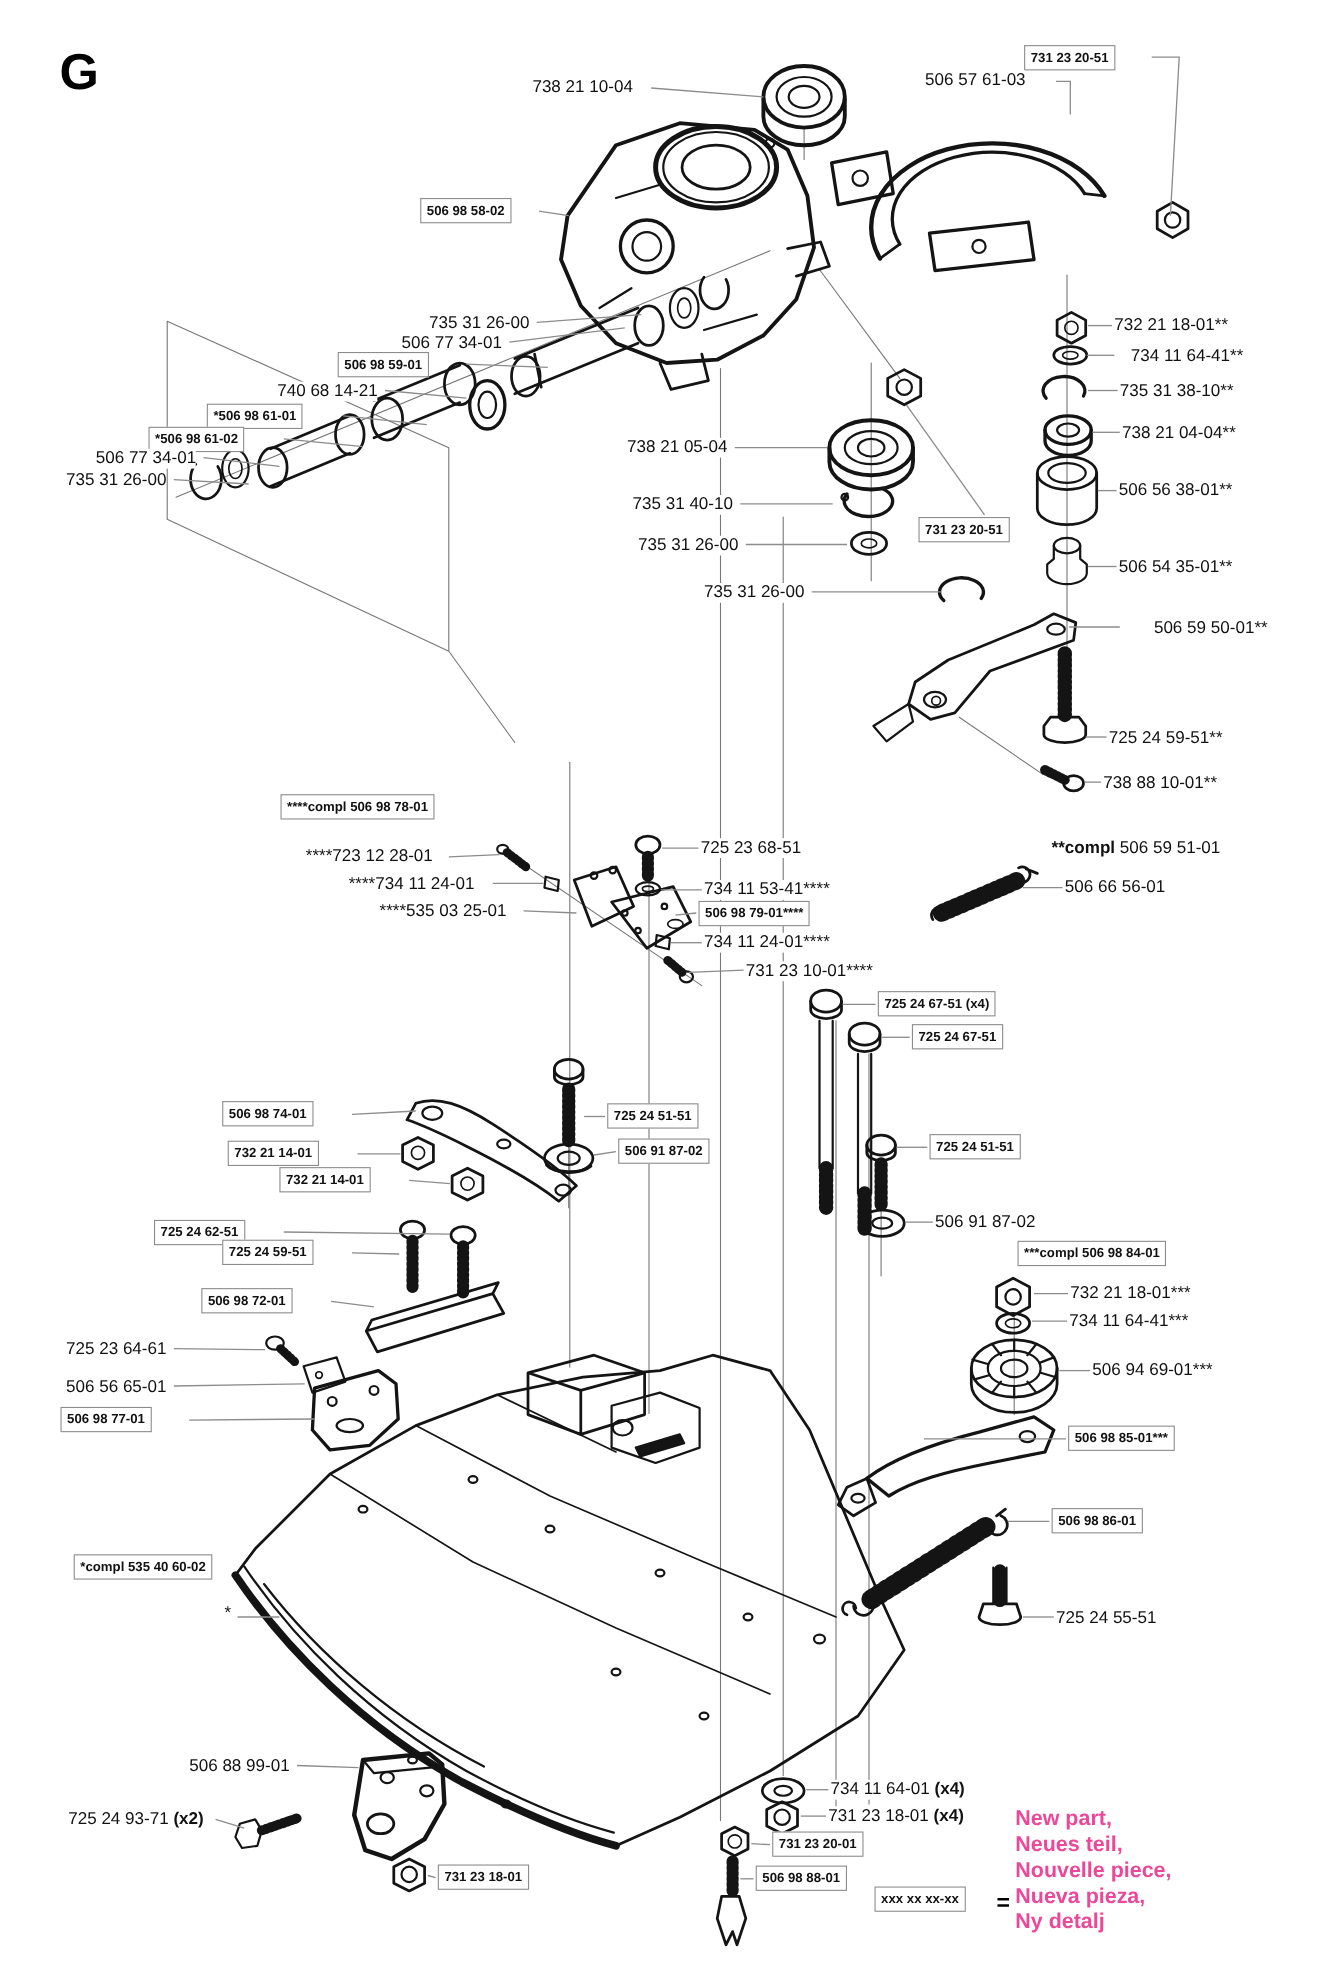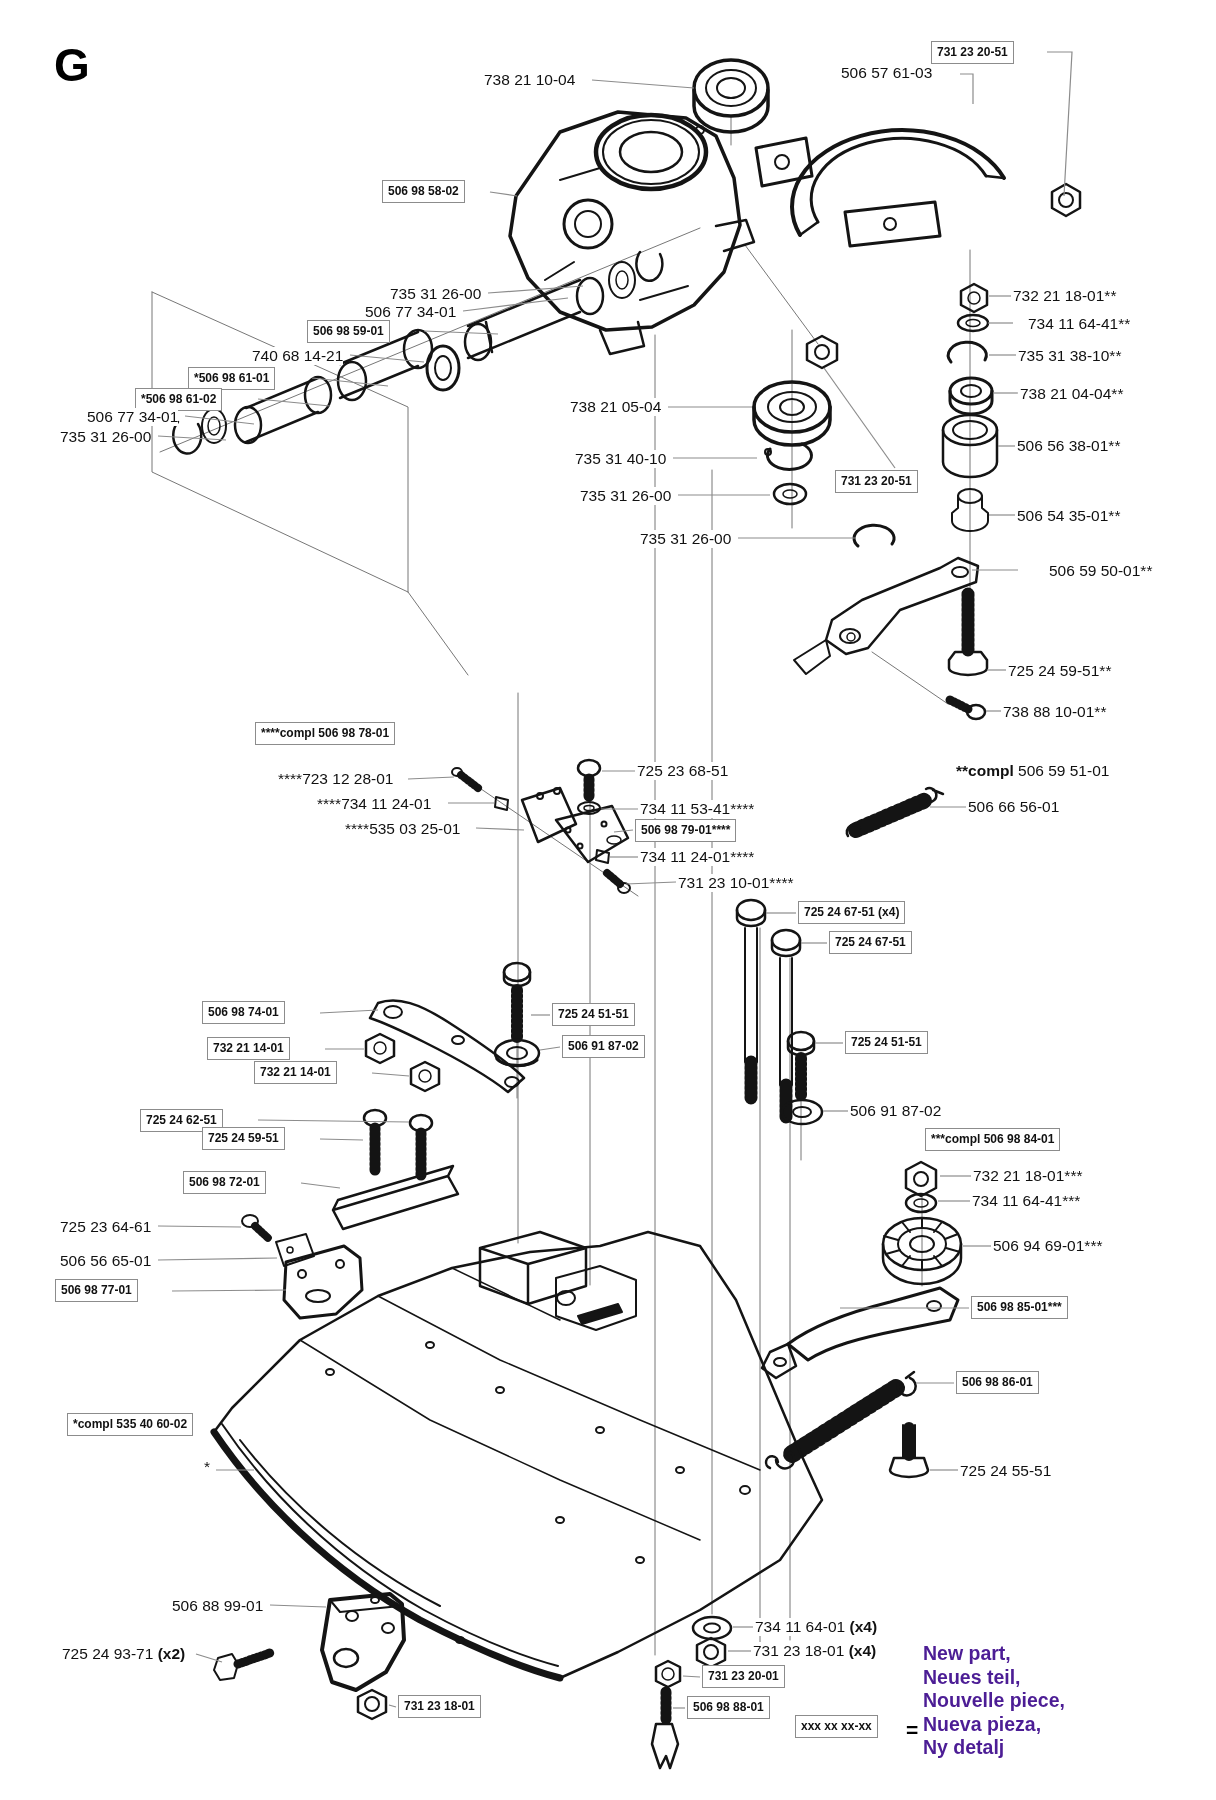--- a/index.html
+++ b/index.html
@@ -6,21 +6,21 @@
   #page{position:relative;width:1216px;height:1800px;background:#ffffff;overflow:hidden;
         font-family:"Liberation Sans", sans-serif;}
   #drawing,#leaders{position:absolute;left:0;top:0;z-index:1;}
   #leaders{z-index:2;}
   #labels{position:absolute;left:0;top:0;width:100%;height:100%;z-index:3;}
   .plabel{position:absolute;font-size:15.5px;color:#111;white-space:nowrap;line-height:18px;background:#fff;}
   .plabel b{font-weight:bold;}
   .plabel.boxed{font-weight:bold;font-size:12px;border:1px solid #8c8c8c;padding:1px 5px 2px 5px;line-height:18px;}
   #g-letter{position:absolute;left:54px;top:38px;font-size:46px;font-weight:bold;color:#000;}
   #equals{position:absolute;left:906px;top:1718px;font-size:21px;font-weight:bold;}
-  #legend{position:absolute;left:923px;top:1642px;font-size:19.5px;font-weight:bold;line-height:23.5px;color:#4c1d95;}
+  #legend{position:absolute;left:923px;top:1642px;font-size:19.5px;font-weight:bold;line-height:23.5px;color:#ec4899;}
   #logo{position:absolute;left:952px;top:1744px;font-family:"DejaVu Serif", serif;font-weight:bold;font-size:45px;line-height:46px;}
   #logo .de{font-size:17px;font-weight:normal;color:#555;font-family:"Liberation Sans",sans-serif;}
 </style>
 </head>
 <body>
 
 <div id="page">
 
   <svg id="drawing" width="1216" height="1800" viewBox="0 0 1216 1800">
     <g fill="none" stroke="#141414" stroke-width="2" stroke-linejoin="round" stroke-linecap="round">

